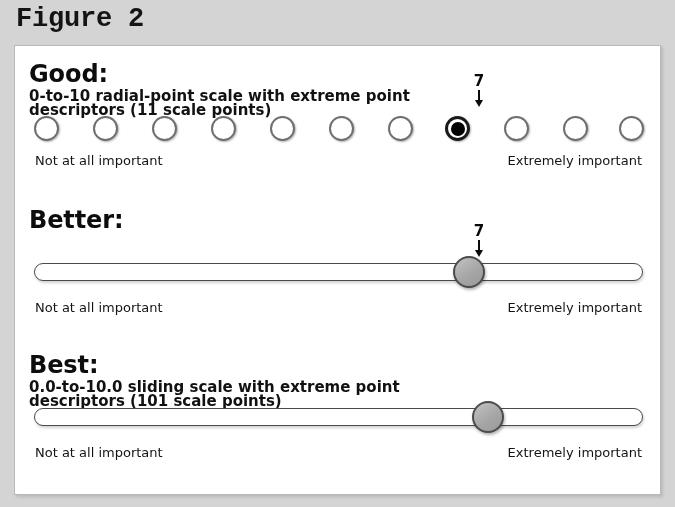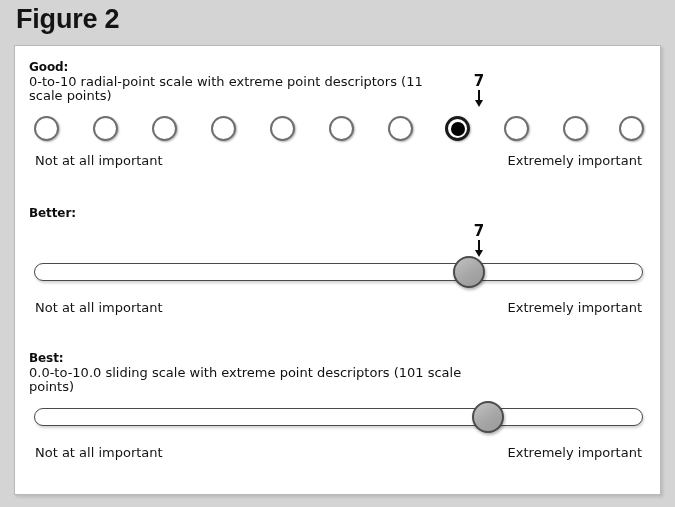--- a/index.html
+++ b/index.html
@@ -23,21 +23,21 @@
 
   
   #figure-title {
     position: absolute;
     left: 16px;
     top: 4px;
     font-size: 27px;
     font-weight: bold;
     color: #141414;
     letter-spacing: -0.2px;
-    font-family: Liberation Sans, sans-serif;
+    font-family: Liberation Mono, monospace;
   }
 
   
   #panel {
     position: absolute;
     left: 14px;
     top: 45px;
     width: 647px;
     height: 450px;
     background: #ffffff;
@@ -50,29 +50,29 @@
     position: absolute;
     left: 0;
     width: 100%;
   }
   #section-good   { top: 14px; }
   #section-better { top: 160px; }
   #section-best   { top: 305px; }
 
   .sec-head {
     margin: 0 0 1px 14px;
-    font-size: 12px;
+    font-size: 24px;
     font-weight: bold;
     color: #0d0d0d;
     letter-spacing: -0.1px;
   }
   .sec-desc {
     margin: 0 14px 0 14px;
-    font-size: 13px;
-    font-weight: normal;
+    font-size: 15px;
+    font-weight: bold;
     color: #111111;
     line-height: 14px;
     max-width: 430px;
   }
   #desc-better { max-width: 470px; }
   #desc-best   { max-width: 470px; }
 
   
   .pointer {
     position: absolute;

